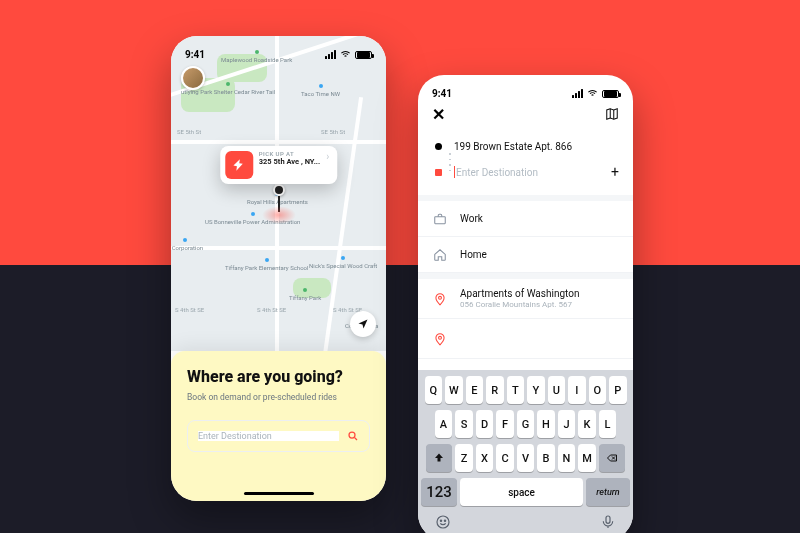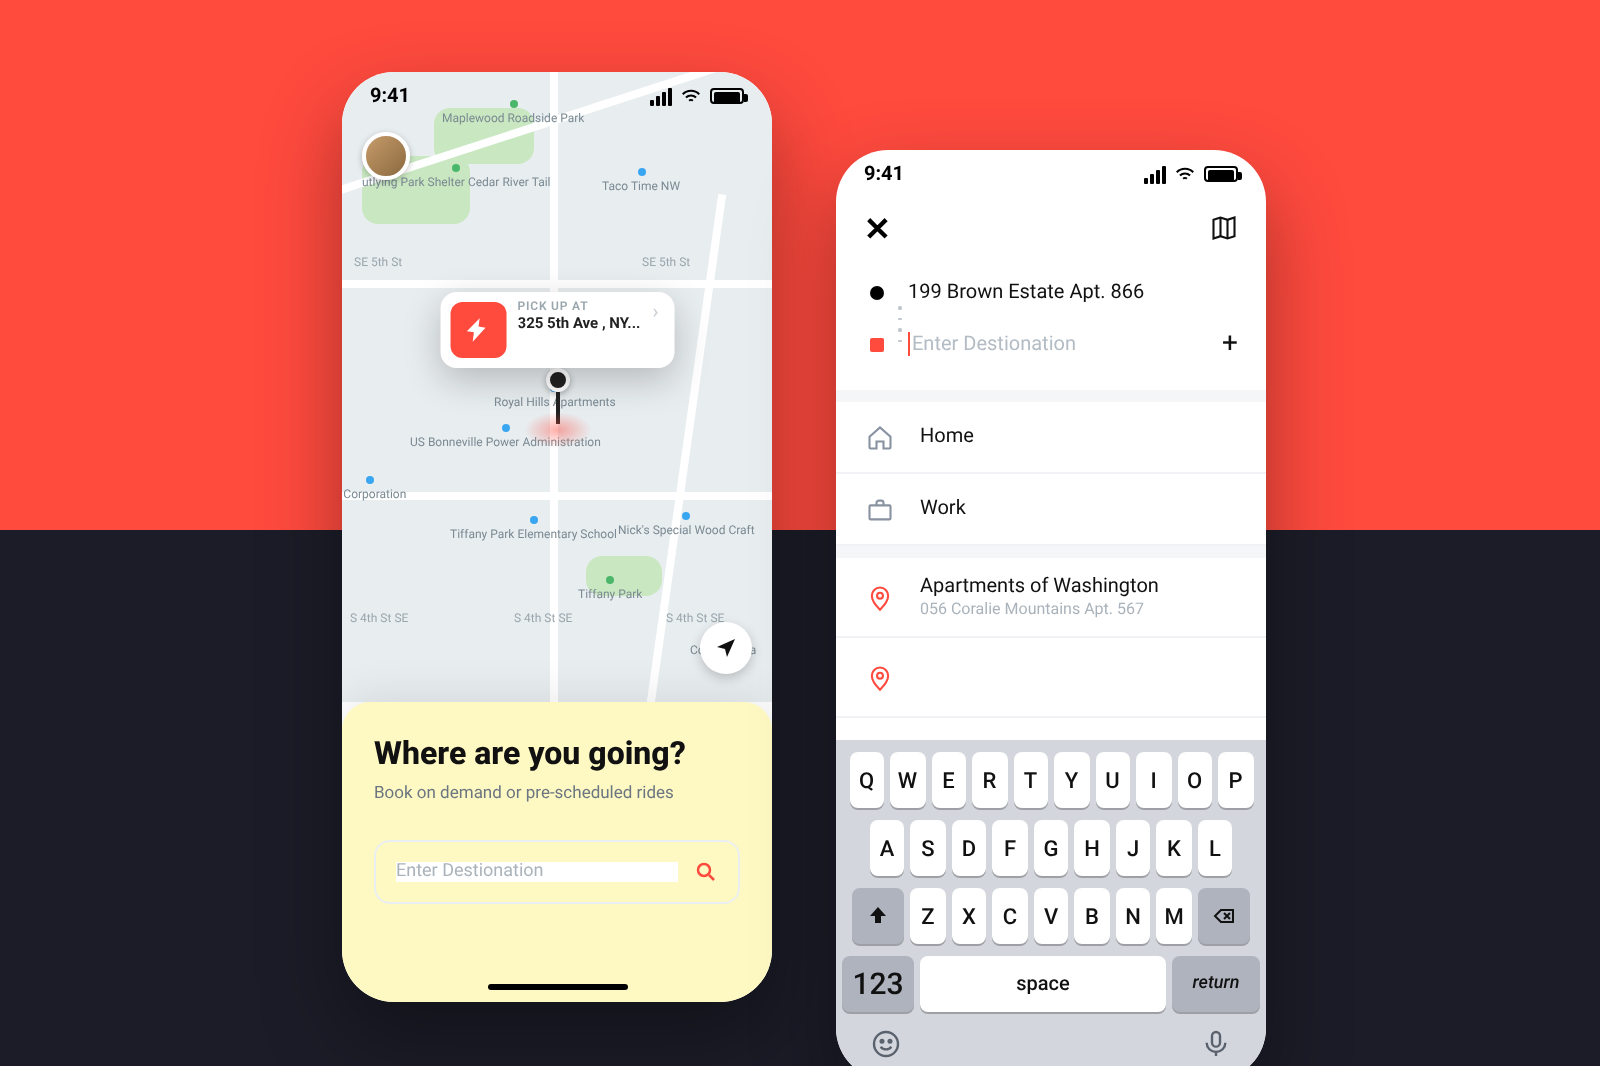--- a/index.html
+++ b/index.html
@@ -6,21 +6,21 @@
   html, body { width: 800px; height: 533px; overflow: hidden; }
   .bg { position: absolute; inset: 0; background: #1c1c28; }
   .bg-top { position: absolute; top: 0; left: 0; right: 0; height: 265px; background: #ff4a3e; }
   .stage { position: absolute; inset: 0; }
 
   .phone { position: absolute; width: 215px; height: 465px; background: #fff; border-radius: 26px; overflow: hidden; box-shadow: 0 18px 40px rgba(0,0,0,.35); }
   .phone.left  { left: 171px; top: 36px; }
   .phone.right { left: 418px; top: 75px; }
 
   
-  .status { position: absolute; top: 0; left: 0; right: 0; height: 24px; display: flex; align-items: center; justify-content: space-between; padding: 0 14px; z-index: 5; }
+  .status { position: absolute; top: 0; left: 0; right: 0; height: 24px; display: flex; align-items: flex-end; justify-content: space-between; padding: 0 14px; z-index: 5; }
   .status-time { font-size: 10px; font-weight: 700; }
   .status-right { display: flex; align-items: center; gap: 4px; }
   .sig-bars { display: inline-flex; align-items: flex-end; gap: 1px; }
   .sig-bars span { width: 2px; background: #000; display: inline-block; border-radius: .5px; }
   .sig-bars span:nth-child(1){height:3px}.sig-bars span:nth-child(2){height:5px}.sig-bars span:nth-child(3){height:7px}.sig-bars span:nth-child(4){height:9px}
   .wifi { width: 11px; height: 11px; }
   .batt { width: 17px; height: 8px; border: 1px solid #000; border-radius: 2px; position: relative; }
   .batt::after { content:""; position:absolute; right:-3px; top:2px; width:2px; height:4px; background:#000; border-radius:0 1px 1px 0; }
   .batt i { display:block; width: 13px; height: 6px; margin: 0 auto; margin-top: 0; background:#000; border-radius:1px; position:absolute; left:1px; top:0.5px; }
 
@@ -255,36 +255,36 @@
           <span class="plus">+</span>
         </div>
       </div>
     </div>
 
     <div class="r-list">
       <div class="sep"></div>
       <div class="li">
         <span class="ic">
             <svg width="14" height="14" viewBox="0 0 24 24" fill="none" stroke="currentColor" stroke-width="1.8">
-              <path d="M3 11l9-8 9 8v9a1 1 0 0 1-1 1h-5v-6h-6v6H4a1 1 0 0 1-1-1z"></path>
+              <rect x="3" y="8" width="18" height="12" rx="1"></rect>
+              <path d="M9 8V6a2 2 0 0 1 2-2h2a2 2 0 0 1 2 2v2"></path>
             </svg>
           </span>
         <span class="txt">
-            <span class="t1">Home</span>
+            <span class="t1">Work</span>
           </span>
       </div>
       <div class="li">
         <span class="ic">
             <svg width="14" height="14" viewBox="0 0 24 24" fill="none" stroke="currentColor" stroke-width="1.8">
-              <rect x="3" y="8" width="18" height="12" rx="1"></rect>
-              <path d="M9 8V6a2 2 0 0 1 2-2h2a2 2 0 0 1 2 2v2"></path>
+              <path d="M3 11l9-8 9 8v9a1 1 0 0 1-1 1h-5v-6h-6v6H4a1 1 0 0 1-1-1z"></path>
             </svg>
           </span>
         <span class="txt">
-            <span class="t1">Work</span>
+            <span class="t1">Home</span>
           </span>
       </div>
       <div class="sep"></div>
       <div class="li sug">
         <span class="ic">
             <svg width="14" height="14" viewBox="0 0 24 24" fill="none" stroke="currentColor" stroke-width="1.8">
               <path d="M12 22s7-7 7-12a7 7 0 1 0-14 0c0 5 7 12 7 12z"></path>
               <circle cx="12" cy="10" r="2.5"></circle>
             </svg>
           </span>

